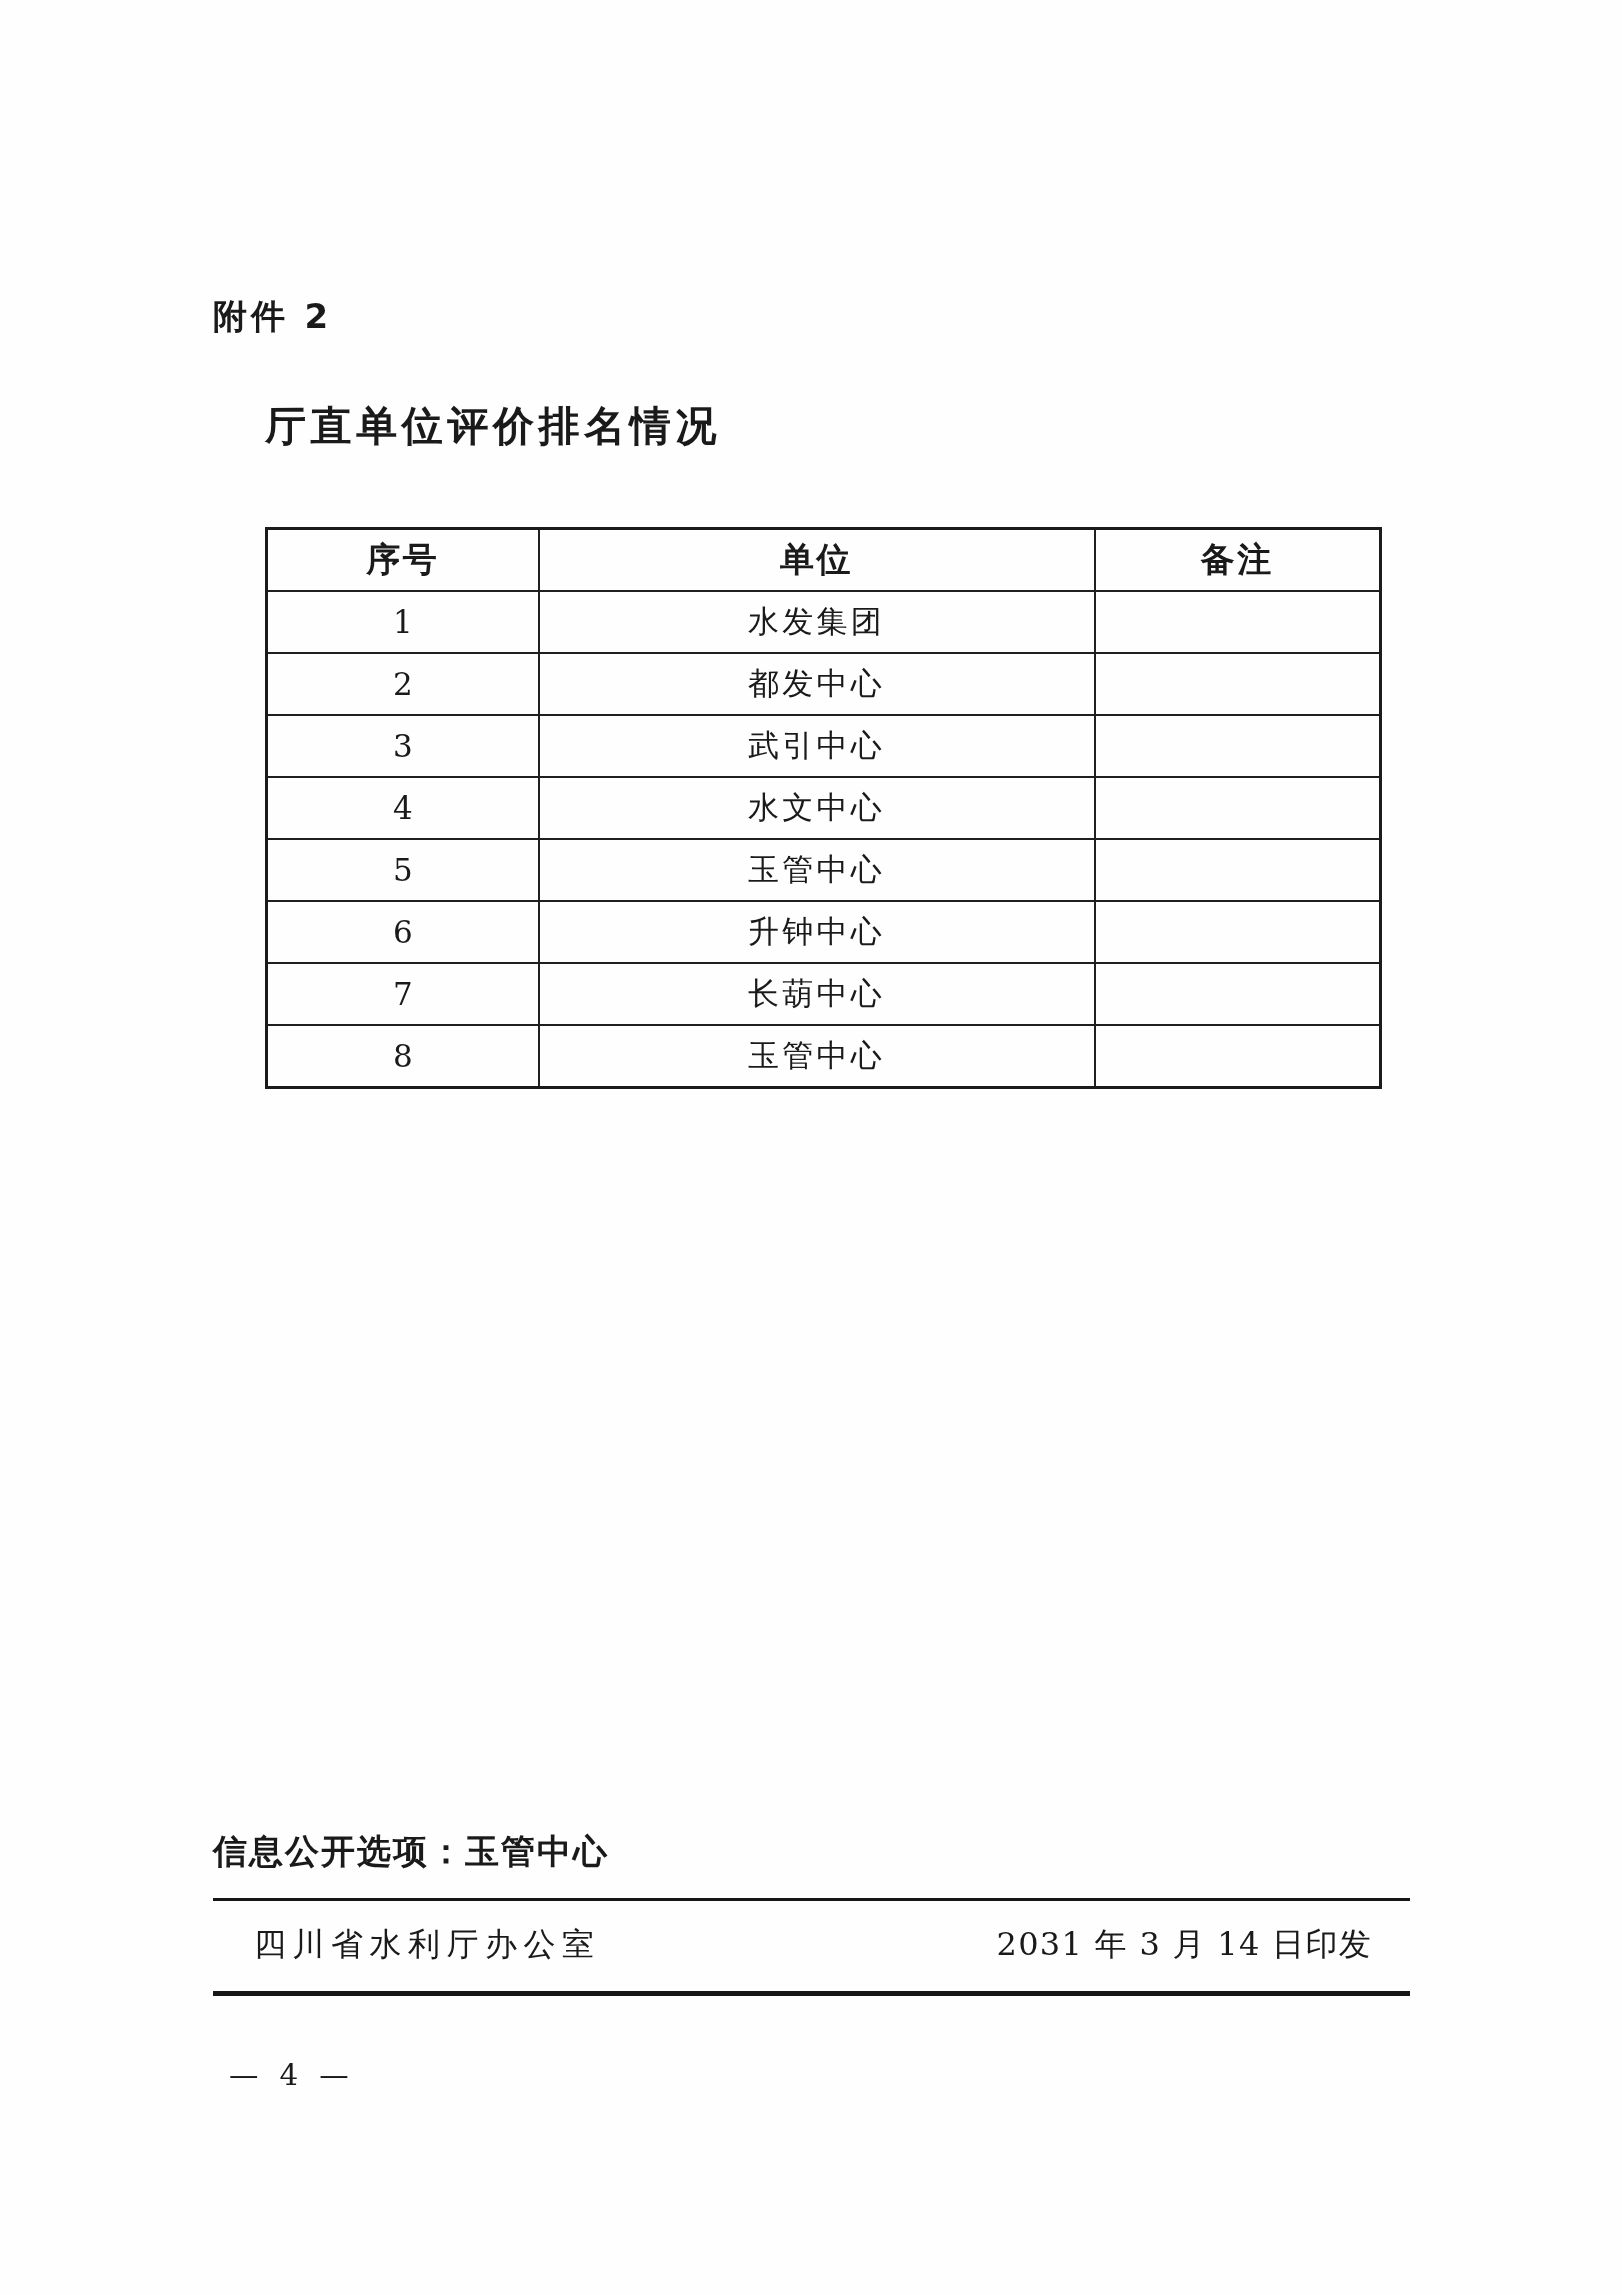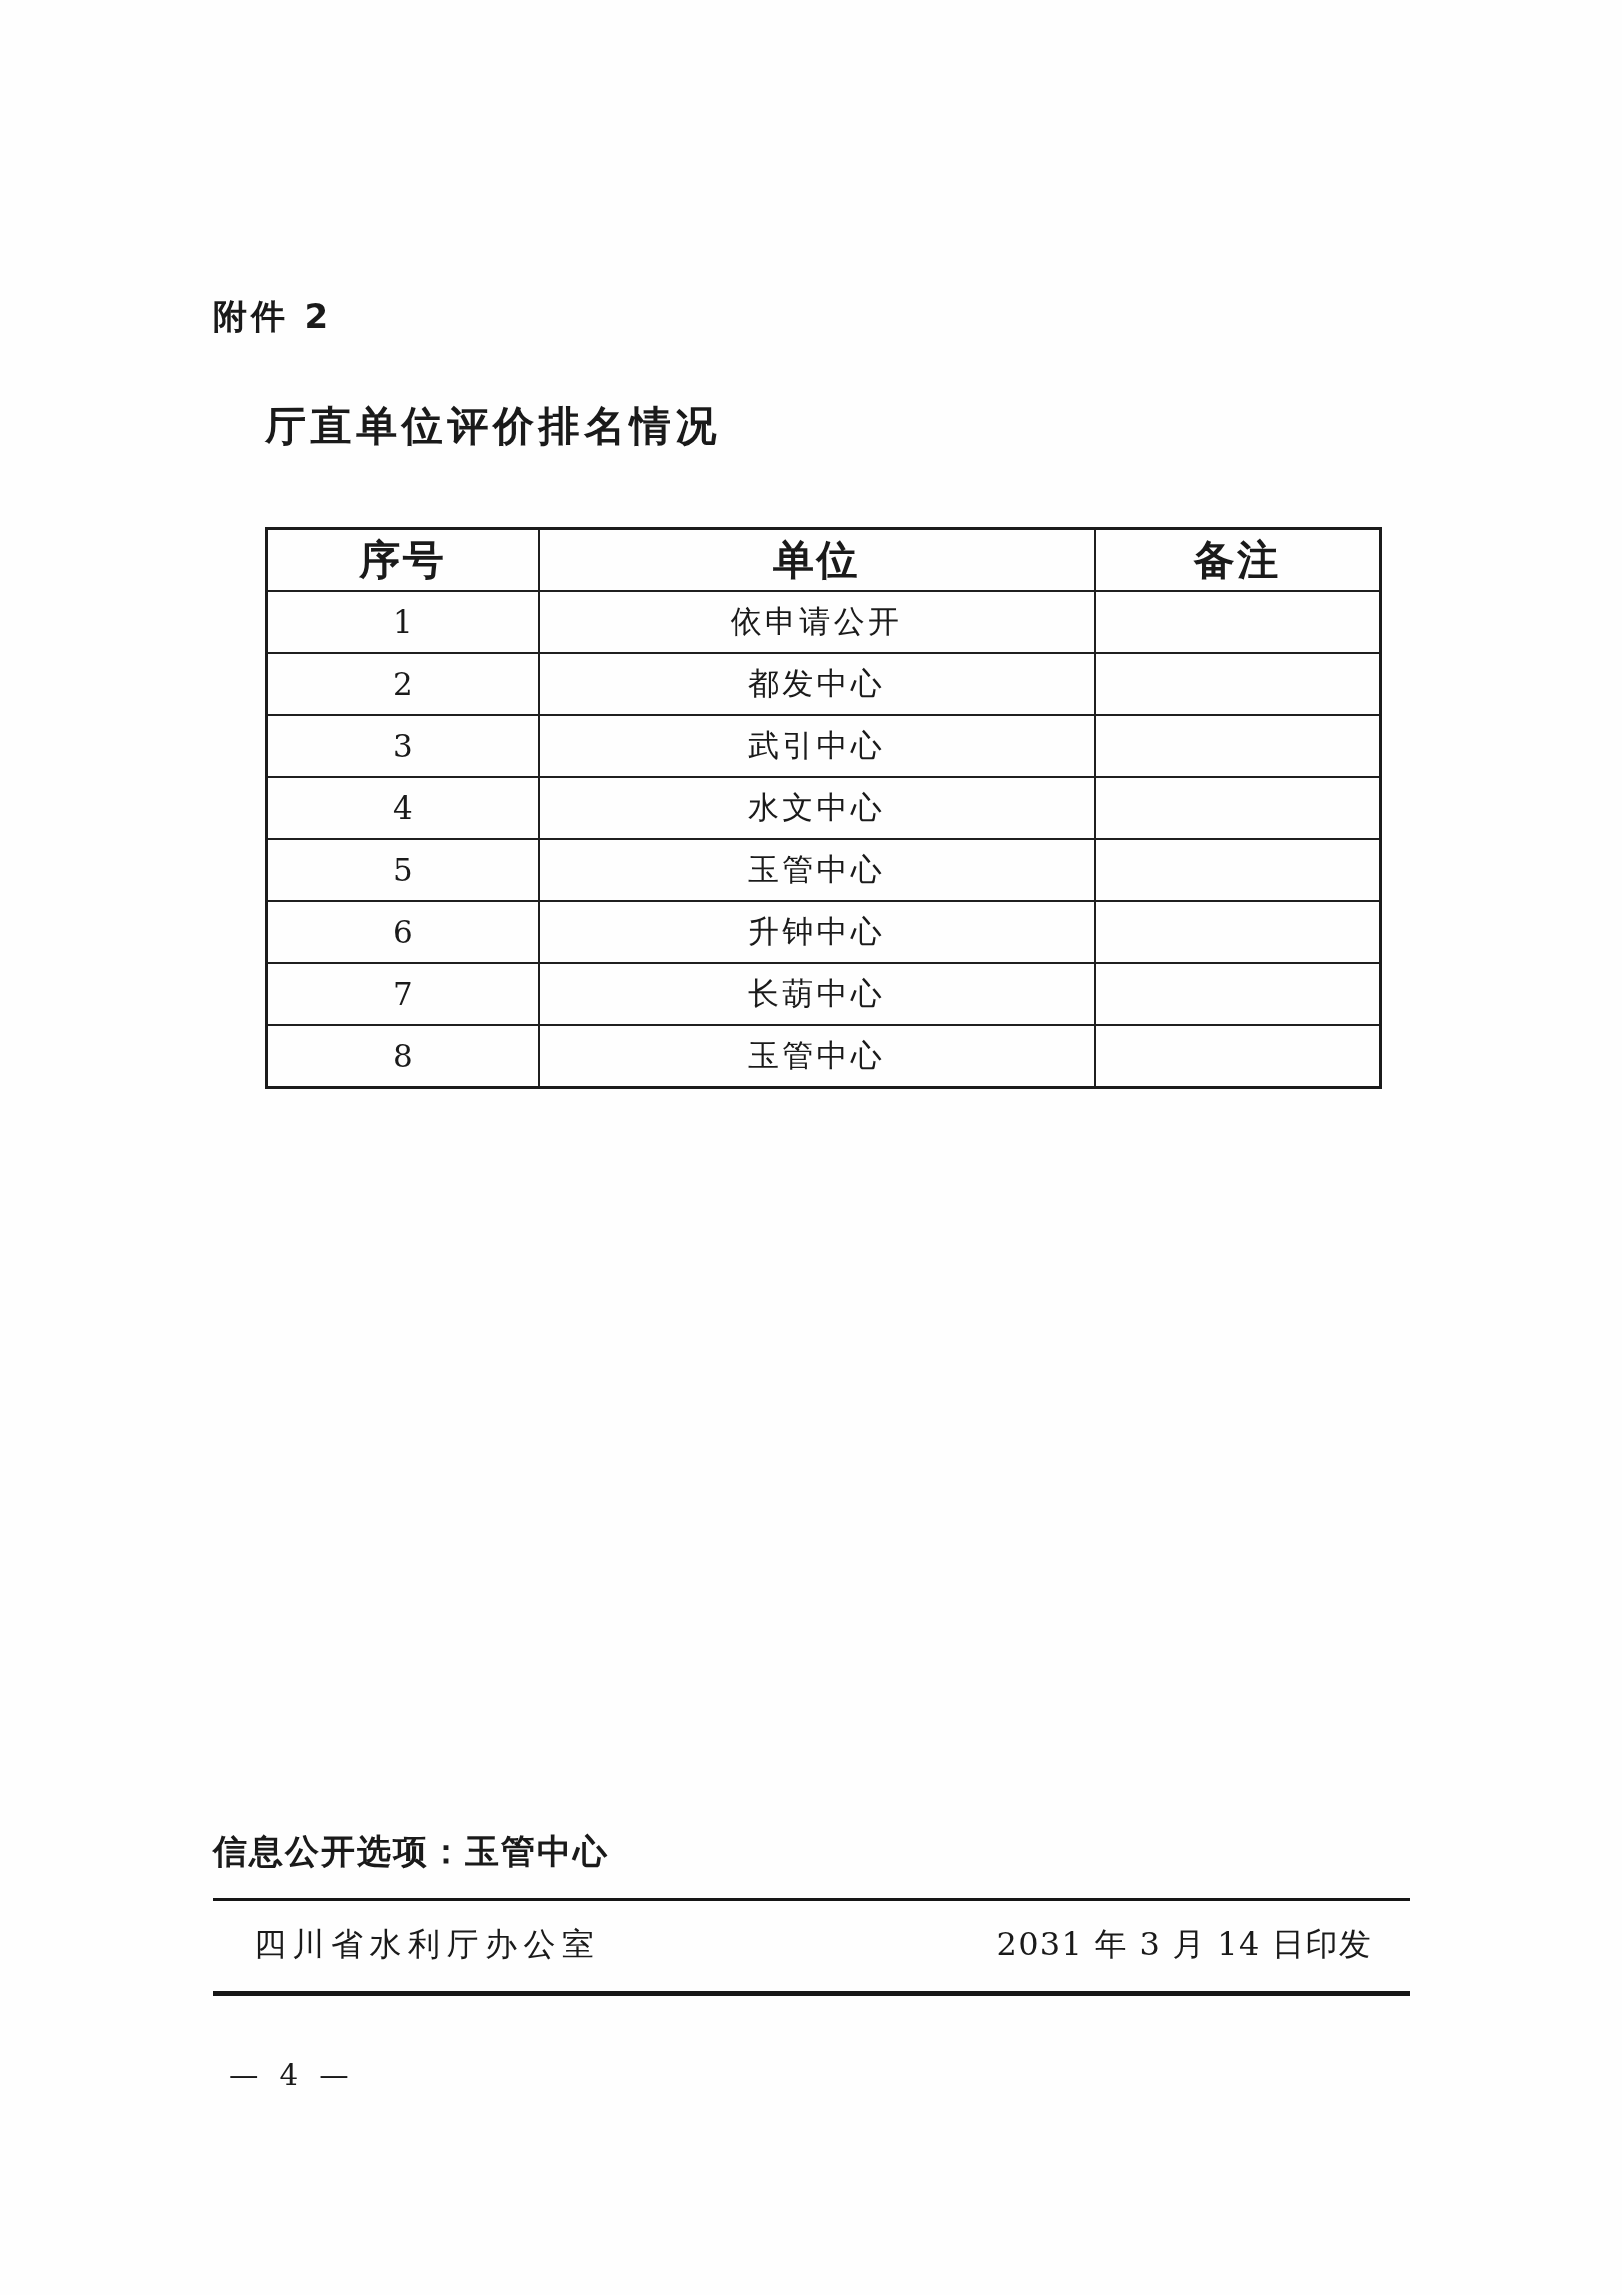--- a/index.html
+++ b/index.html
@@ -60,21 +60,21 @@
   table.rank-table td {
     border: 2px solid #1f1f1f;
     text-align: center;
     vertical-align: middle;
     padding: 0;
   }
   table.rank-table th {
     height: 60px; 
     font-family: "DejaVu Sans", "Liberation Sans", sans-serif;
     font-weight: 700;
-    font-size: 41px;
+    font-size: 34px;
     letter-spacing: 2.6px;
   }
   table.rank-table td {
     height: 60px;
     font-family: "DejaVu Serif", "Liberation Serif", serif;
     font-size: 31px;
   }
   td.cell-unit { letter-spacing: 3.3px; }
   td.cell-rank { font-size: 31px; }
 
@@ -147,21 +147,21 @@
     <thead>
       <tr>
         <th>序号</th>
         <th>单位</th>
         <th>备注</th>
       </tr>
     </thead>
     <tbody>
       <tr>
         <td class="cell-rank">1</td>
-        <td class="cell-unit">依申请公开</td>
+        <td class="cell-unit">水发集团</td>
         <td class="cell-note"></td>
       </tr>
       <tr>
         <td class="cell-rank">2</td>
         <td class="cell-unit">都发中心</td>
         <td class="cell-note"></td>
       </tr>
       <tr>
         <td class="cell-rank">3</td>
         <td class="cell-unit">武引中心</td>

